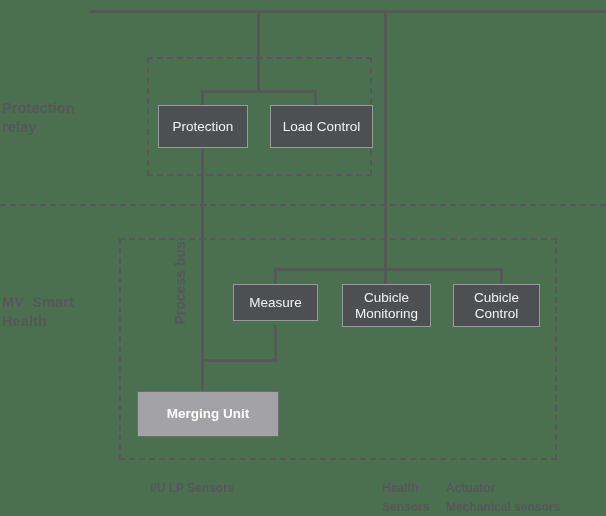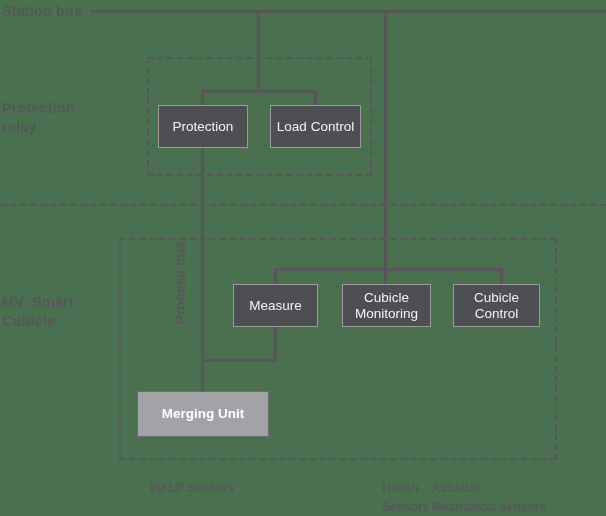--- a/index.html
+++ b/index.html
@@ -37,21 +37,21 @@
   .bottom-label {
     position: absolute;
     color: #57575b;
     font-weight: bold;
     font-size: 12px;
     line-height: 19px;
     white-space: pre-wrap;
   }
   #label-iu-lp-sensors   { left: 150px; top: 479px; }
   #label-health-sensors  { left: 358px; top: 479px; margin-left: 24px; }
-  #label-actuator-sensors{ left: 432px; top: 479px; }
+  #label-actuator-sensors{ left: 446px; top: 479px; }
 
   
   #label-process-bus {
     position: absolute;
     left: 172px;
     top: 258px;
     width: 100px;
     color: #57575b;
     font-weight: bold;
     font-size: 14px;
@@ -83,25 +83,25 @@
     z-index: 5;
   }
   .node-box.light {
     background: #a3a3a7;
     color: #ffffff;
     font-weight: bold;
     border: 1.5px solid #6d6d71;
   }
 
   #box-protection       { left: 158px; top: 105px; width: 90px;  height: 43px; }
-  #box-load-control     { left: 270px; top: 105px; width: 91px;  height: 43px; }
-  #box-measure          { left: 233px; top: 284px; width: 85px;  height: 43px; }
+  #box-load-control     { left: 270px; top: 105px; width: 103px;  height: 43px; }
+  #box-measure          { left: 233px; top: 284px; width: 85px;  height: 37px; }
   #box-cubicle-monitoring { left: 342px; top: 284px; width: 89px; height: 43px; }
   #box-cubicle-control  { left: 453px; top: 284px; width: 87px;  height: 43px; }
-  #box-merging-unit     { left: 137px; top: 391px; width: 132px; height: 46px; }
+  #box-merging-unit     { left: 137px; top: 391px; width: 142px; height: 46px; }
 
   
   .line-h, .line-v {
     position: absolute;
     background: #57575b;
     z-index: 2;
   }
   .line-h { height: 3px; }
   .line-v { width: 3px; }
 
@@ -165,25 +165,24 @@
   <div class="line-v" id="line-relay-stub-left"></div>
   <div class="line-v" id="line-relay-stub-right"></div>
   <div class="line-v" id="line-process-bus"></div>
   <div class="line-h" id="line-top-elbow-h"></div>
   <div class="line-v" id="line-measure-top-stub"></div>
   <div class="line-v" id="line-cubmon-stub"></div>
   <div class="line-v" id="line-cubctl-stub"></div>
   <div class="line-v" id="line-measure-bot-stub"></div>
   <div class="line-h" id="line-measure-bot-h"></div>
 
-  <div class="section-label" id="label-station-bus">Station bus</div>
   <div class="section-label" id="label-protection">Protection
 relay</div>
   <div class="section-label" id="label-mv-cubicle">MV  Smart
-Cubicle</div>
+Health</div>
 
   <div id="label-process-bus"><span>Process bus</span></div>
 
   <div class="node-box" id="box-protection">Protection</div>
   <div class="node-box" id="box-load-control">Load Control</div>
   <div class="node-box" id="box-measure">Measure</div>
   <div class="node-box" id="box-cubicle-monitoring">Cubicle
 Monitoring</div>
   <div class="node-box" id="box-cubicle-control">Cubicle
 Control</div>

